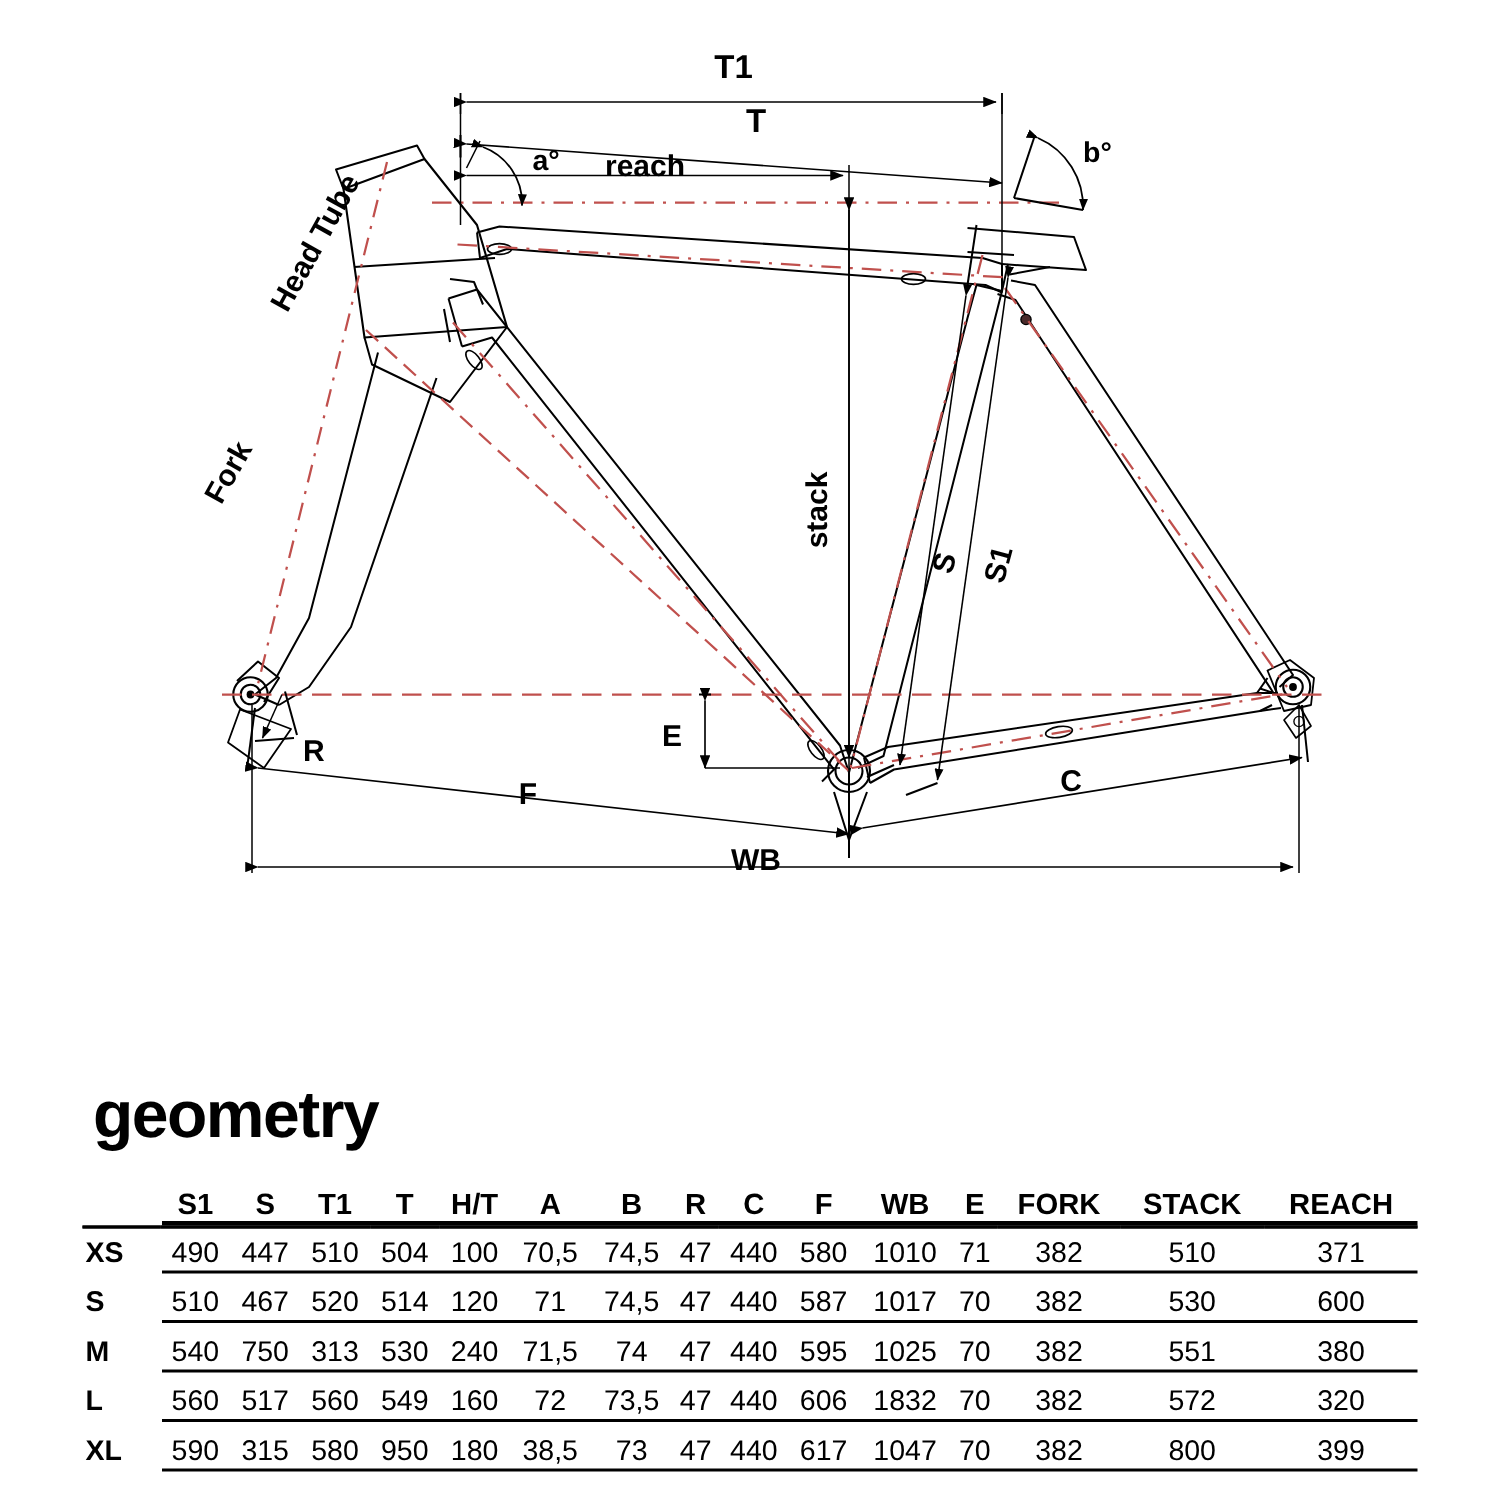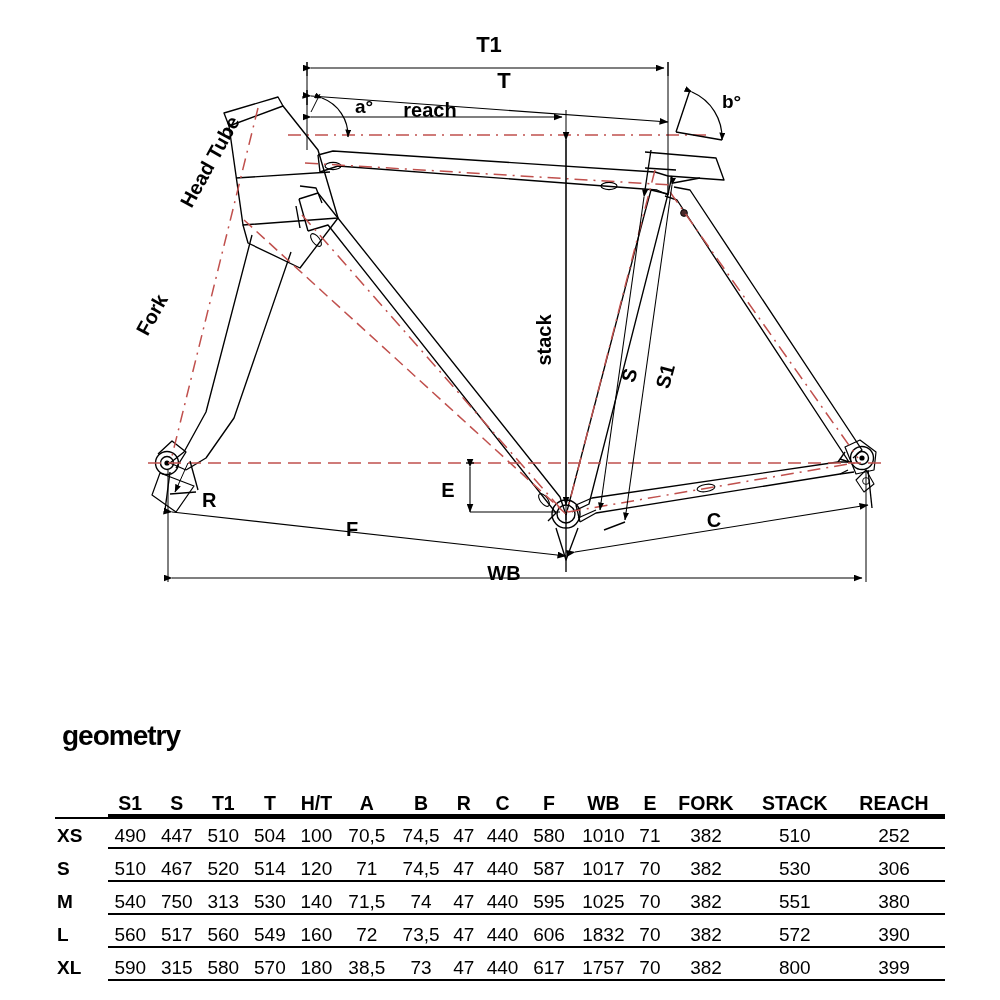--- a/index.html
+++ b/index.html
@@ -1,20 +1,20 @@
 <!DOCTYPE html>
 <html><head>
 <meta charset="utf-8">
 <style>
   html,body{margin:0;padding:0;background:#ffffff;}
   body{width:1000px;height:1000px;position:relative;
        font-family:"Liberation Sans","DejaVu Sans",sans-serif;
        color:#000;overflow:hidden;}
   #diagram{position:absolute;left:0;top:0;width:1000px;height:690px;}
-  #geo-title{position:absolute;left:62px;top:722px;font-size:28px;font-weight:bold;
+  #geo-title{position:absolute;left:62px;top:722px;font-size:44px;font-weight:bold;
              letter-spacing:-1px;line-height:1;}
   #geo-table{position:absolute;left:55px;top:782px;width:890px;border-collapse:collapse;}
   #geo-table th,#geo-table td{font-size:19px;text-align:center;padding:0;height:33px;
                               white-space:nowrap;}
   #geo-table thead th{font-weight:bold;font-size:19.5px;vertical-align:bottom;padding-bottom:2px;}
   #geo-table tbody td{font-weight:normal;}
   #geo-table tbody th{font-weight:bold;text-align:left;padding-left:2px;width:50px;}
   #geo-table thead tr{border-bottom:2.5px solid #000;}
   #geo-table tbody tr{border-bottom:1.6px solid #000;}
   #geo-table tbody tr td:first-of-type,#geo-table tbody tr th{border-bottom:none;}
@@ -224,47 +224,47 @@
       <td>100</td>
       <td>70,5</td>
       <td>74,5</td>
       <td>47</td>
       <td>440</td>
       <td>580</td>
       <td>1010</td>
       <td>71</td>
       <td>382</td>
       <td>510</td>
-      <td>252</td>
+      <td>371</td>
     </tr>
     <tr>
       <th>S</th>
       <td>510</td>
       <td>467</td>
       <td>520</td>
       <td>514</td>
       <td>120</td>
       <td>71</td>
       <td>74,5</td>
       <td>47</td>
       <td>440</td>
       <td>587</td>
       <td>1017</td>
       <td>70</td>
       <td>382</td>
       <td>530</td>
-      <td>306</td>
+      <td>600</td>
     </tr>
     <tr>
       <th>M</th>
       <td>540</td>
       <td>750</td>
       <td>313</td>
       <td>530</td>
-      <td>140</td>
+      <td>240</td>
       <td>71,5</td>
       <td>74</td>
       <td>47</td>
       <td>440</td>
       <td>595</td>
       <td>1025</td>
       <td>70</td>
       <td>382</td>
       <td>551</td>
       <td>380</td>
@@ -278,35 +278,35 @@
       <td>160</td>
       <td>72</td>
       <td>73,5</td>
       <td>47</td>
       <td>440</td>
       <td>606</td>
       <td>1832</td>
       <td>70</td>
       <td>382</td>
       <td>572</td>
-      <td>390</td>
+      <td>320</td>
     </tr>
     <tr>
       <th>XL</th>
       <td>590</td>
       <td>315</td>
       <td>580</td>
-      <td>570</td>
+      <td>950</td>
       <td>180</td>
       <td>38,5</td>
       <td>73</td>
       <td>47</td>
       <td>440</td>
       <td>617</td>
-      <td>1757</td>
+      <td>1047</td>
       <td>70</td>
       <td>382</td>
       <td>800</td>
       <td>399</td>
     </tr>
   </tbody>
 </table>
 
 <div class="headline" style="top:814px;"></div>
 <div class="rowline" style="top:847px;"></div>

